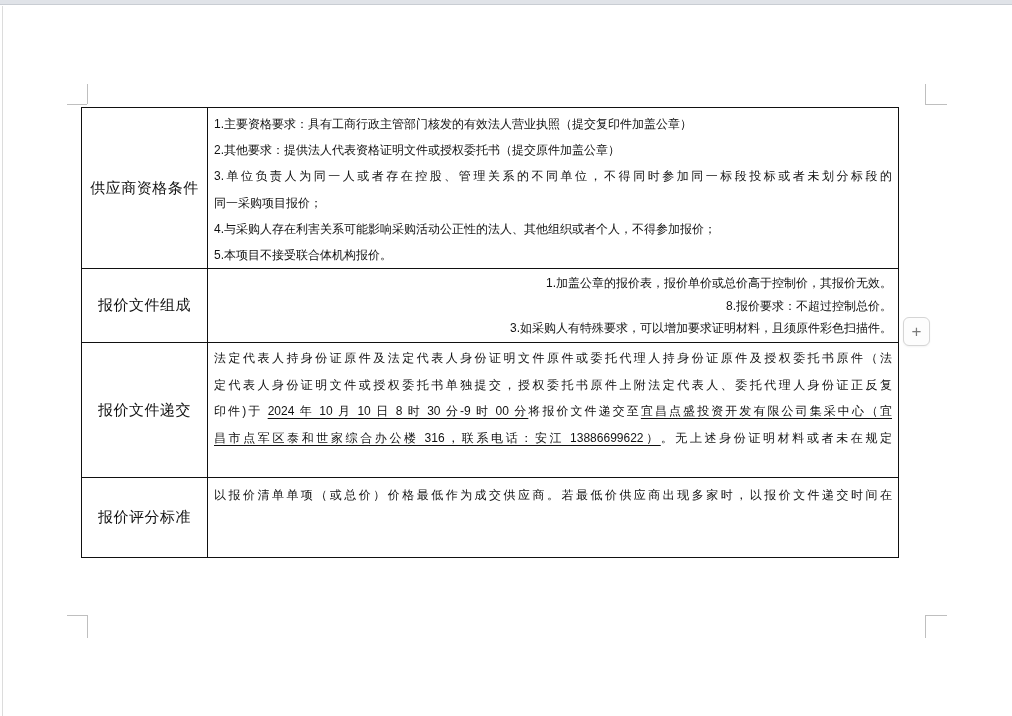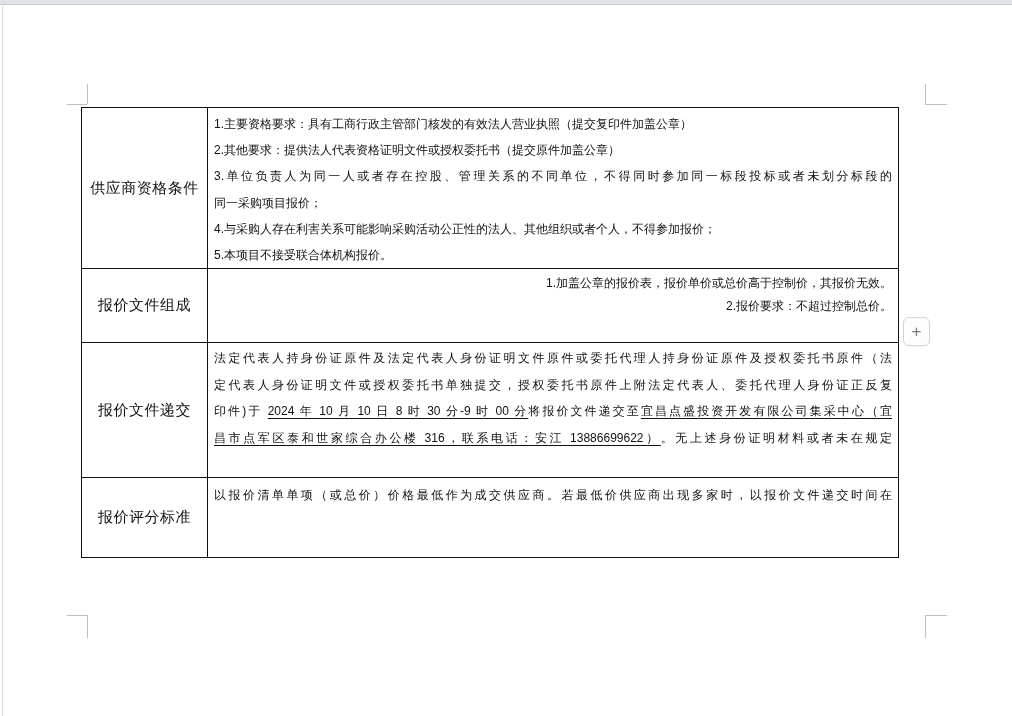--- a/index.html
+++ b/index.html
@@ -84,21 +84,22 @@
         <div class="tline j"><span>3.单位负责人为同一人或者存在控股、管理关系的不同单位，不得同时参加同一标段投标或者未划分标段的</span></div>
         <div class="tline"><span>同一采购项目报价；</span></div>
         <div class="tline"><span>4.与采购人存在利害关系可能影响采购活动公正性的法人、其他组织或者个人，不得参加报价；</span></div>
         <div class="tline"><span>5.本项目不接受联合体机构报价。</span></div>
       </div>
   </div>
   <div class="trow r2">
     <div class="hcell">报价文件组成</div>
     <div class="ccell">
         <div class="tline"><span>1.加盖公章的报价表，报价单价或总价高于控制价，其报价无效。</span></div>
-        <div class="tline"><span>2.报价要求：不超过控制总价。</span></div>
+        <div class="tline"><span>8.报价要求：不超过控制总价。</span></div>
+        <div class="tline"><span>3.如采购人有特殊要求，可以增加要求证明材料，且须原件彩色扫描件。</span></div>
       </div>
   </div>
   <div class="trow r3">
     <div class="hcell">报价文件递交</div>
     <div class="ccell">
         <div class="tline j"><span>法定代表人持身份证原件及法定代表人身份证明文件原件或委托代理人持身份证原件及授权委托书原件（法</span></div>
         <div class="tline j"><span>定代表人身份证明文件或授权委托书单独提交，授权委托书原件上附法定代表人、委托代理人身份证正反复</span></div>
         <div class="tline j"><span>印件)于 </span><span class="u">2024 年 10 月 10 日 8 时 30 分-9 时 00 分</span><span>将报价文件递交至</span><span class="u">宜昌点盛投资开发有限公司集采中心（宜</span></div>
         <div class="tline j"><span class="u">昌市点军区泰和世家综合办公楼 316，联系电话：安江 13886699622）</span><span>。无上述身份证明材料或者未在规定</span></div>
       </div>

